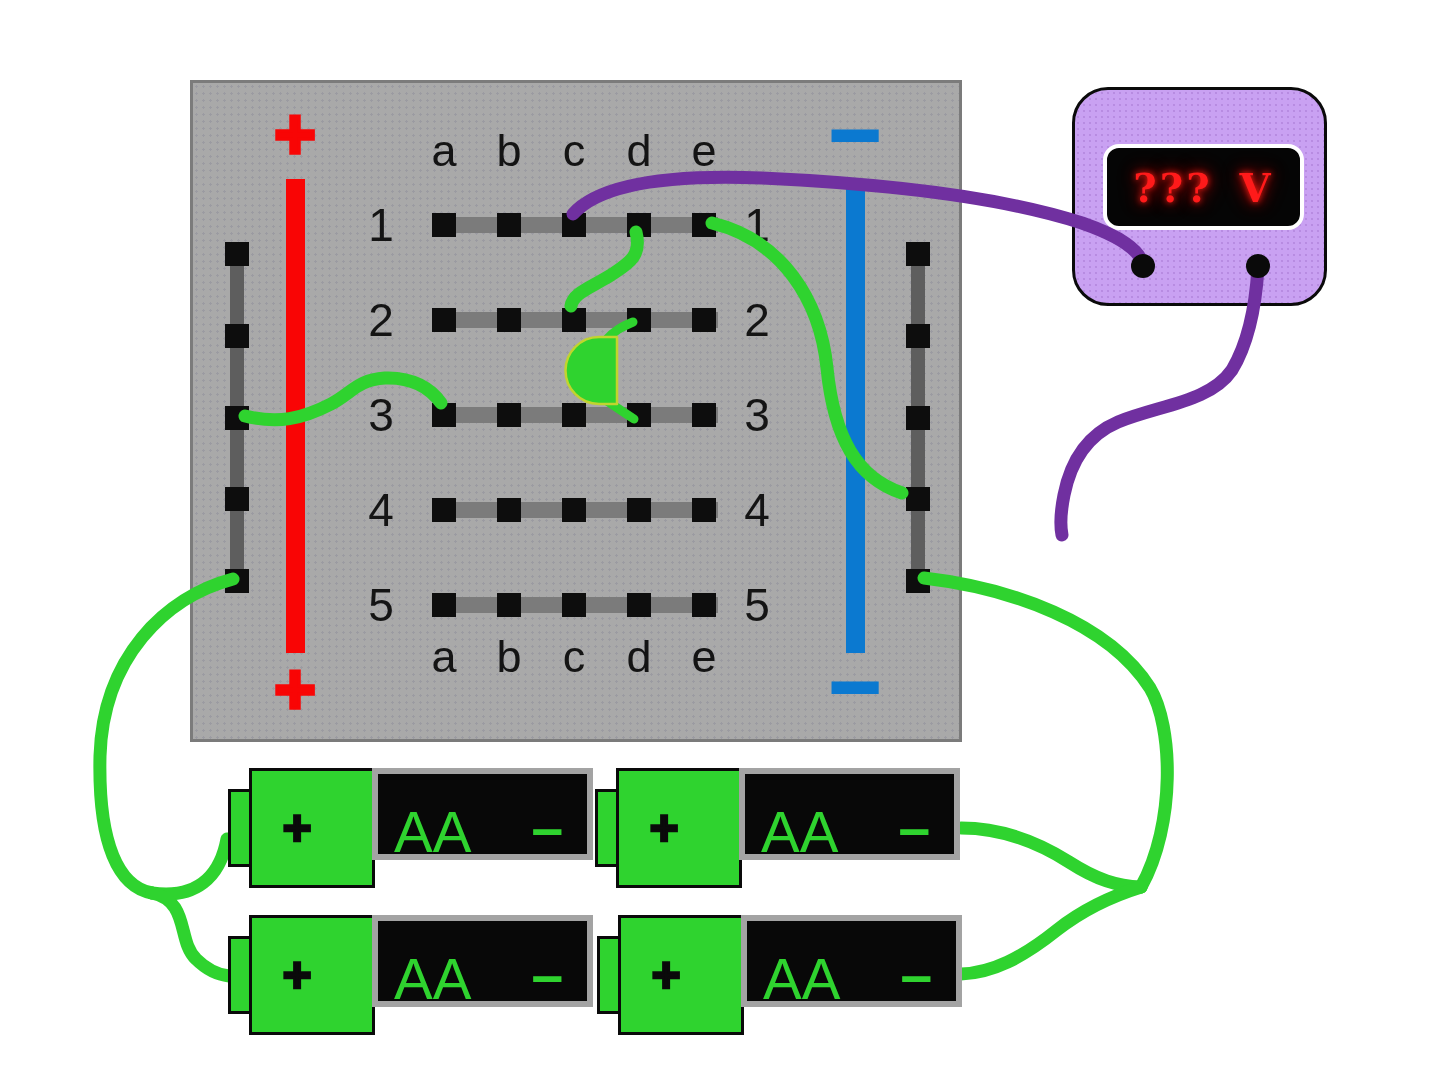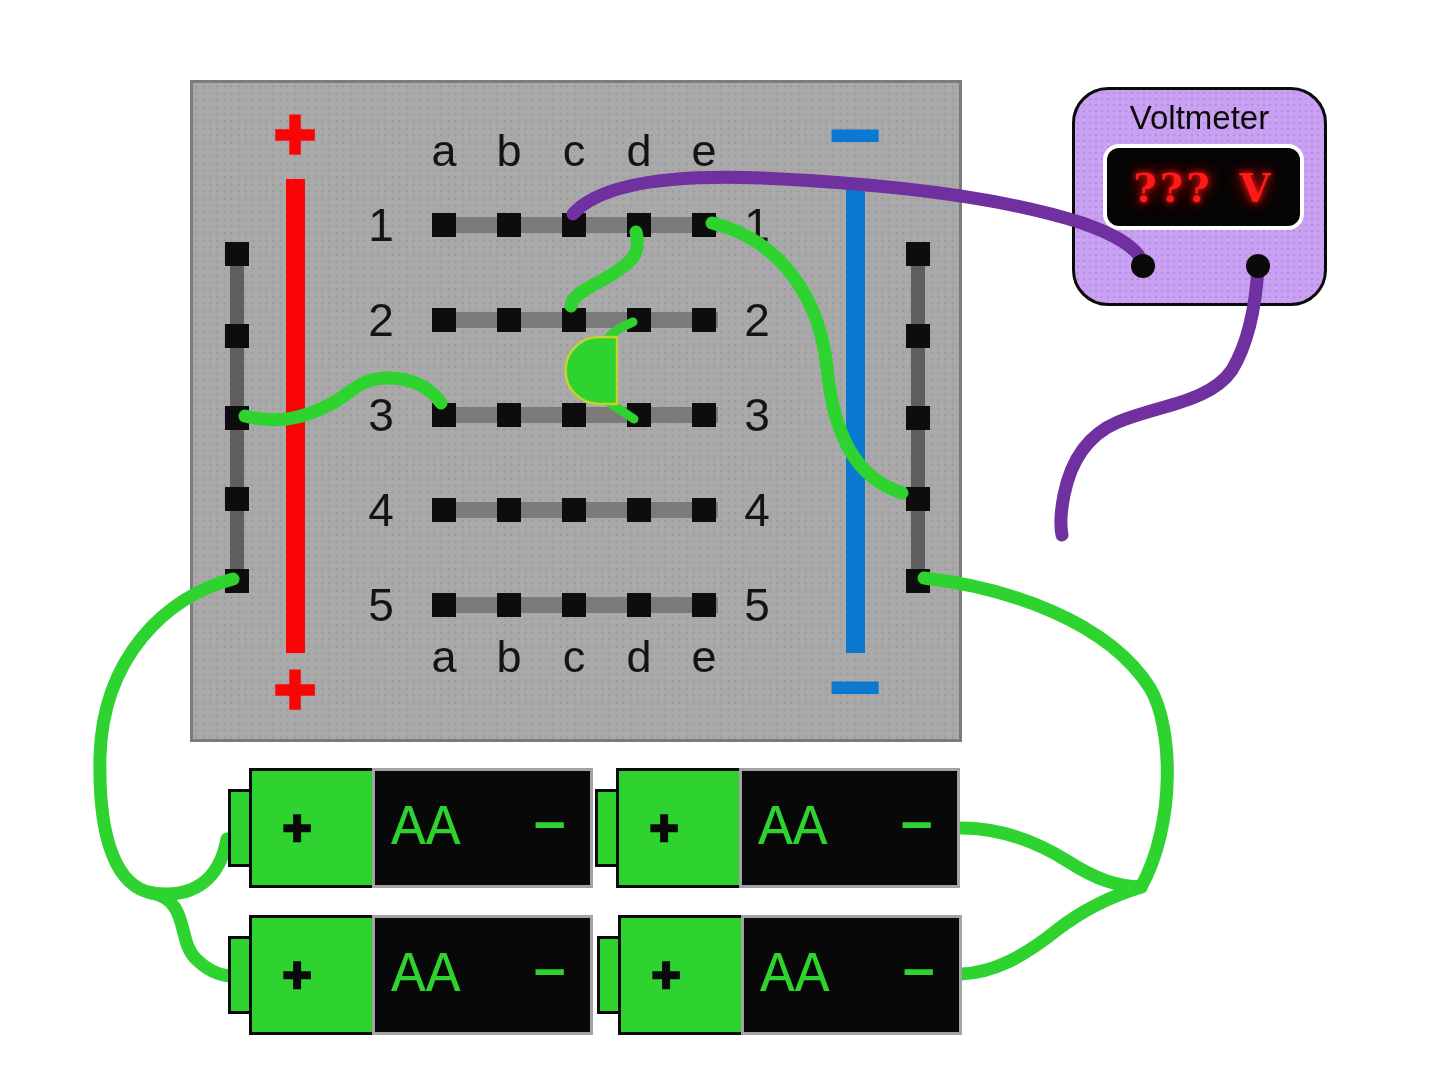--- a/index.html
+++ b/index.html
@@ -44,22 +44,22 @@
                  color:#ff1a1a; letter-spacing:3px; word-spacing:10px;
                  text-shadow:0 0 6px rgba(255,30,20,0.95), 0 0 14px rgba(255,0,0,0.65),
                              0 0 22px rgba(255,0,0,0.45); }
 
   
   .battery { position:absolute; width:365px; height:120px; z-index:3; }
   .battery .nub { position:absolute; left:0; top:21px; width:24px; height:78px;
                   background:#2fd32f; border:3px solid #0a0a0a; box-sizing:border-box; }
   .battery .cell-pos { position:absolute; left:21px; top:0; width:126px; height:120px;
                        background:#2fd32f; border:3px solid #0a0a0a; box-sizing:border-box; }
-  .battery .cell-body { position:absolute; left:144px; top:0; width:221px; height:120px;
-                        background:#080808; border:3px solid #a3a3a3; box-sizing:border-box;font-family:Liberation Mono, monospace; }
+  .battery .cell-body { position:absolute; left:144px; top:0; width:221px; height:92px;
+                        background:#080808; border:6px solid #a3a3a3; box-sizing:border-box; }
   .battery .bplus { position:absolute; left:10px; top:0; width:70px; height:114px;
                     display:flex; align-items:center; justify-content:center;
                     font-size:50px; font-weight:700; color:#0a0a0a;
                     -webkit-text-stroke:2.5px #0a0a0a; }
   .battery .baa { position:absolute; left:16px; top:0; height:114px; display:flex;
                   align-items:center; font-size:58px; color:#2fd32f; }
   .battery .bminus { position:absolute; right:24px; top:0; height:114px; display:flex;
                      align-items:center; font-size:54px; color:#2fd32f;
                      -webkit-text-stroke:2px #2fd32f; }
 </style>
@@ -140,21 +140,20 @@
       <div class="sq" style="left: 32px; top: 404px;"></div>
       <div class="sq" style="left: 32px; top: 486px;"></div>
       <div class="sq" style="left: 713px; top: 159px;"></div>
       <div class="sq" style="left: 713px; top: 241px;"></div>
       <div class="sq" style="left: 713px; top: 323px;"></div>
       <div class="sq" style="left: 713px; top: 404px;"></div>
       <div class="sq" style="left: 713px; top: 486px;"></div>
     </div>
 
   <div class="vm">
-    <div class="title">Voltmeter</div>
     <div class="display">
       <span class="reading">??? V</span>
     </div>
   </div>
 
   <svg class="wires" width="1440" height="1080" viewBox="0 0 1440 1080">
 
     <path d="M 245 416 C 278 424, 302 419, 331 404 C 353 392, 357 380, 385 378 C 413 377, 431 389, 441 403" fill="none" stroke="#2fd32f" stroke-width="13" stroke-linecap="round"></path>
     <path d="M 636 232 C 642 256, 629 263, 611 275 C 590 288, 573 293, 571 306" fill="none" stroke="#2fd32f" stroke-width="13" stroke-linecap="round"></path>
     <path d="M 712 223 C 782 240, 820 300, 827 368 C 834 438, 857 478, 902 493" fill="none" stroke="#2fd32f" stroke-width="13" stroke-linecap="round"></path>

